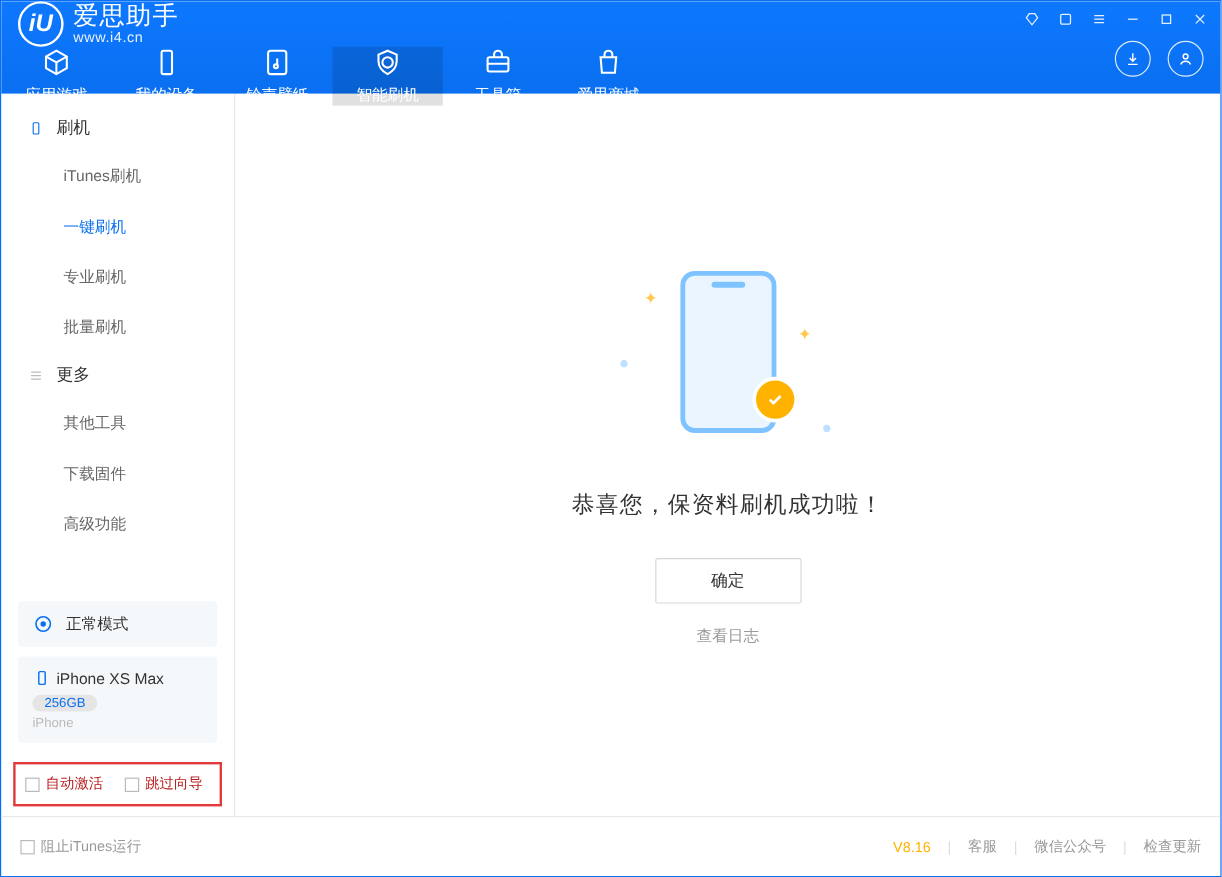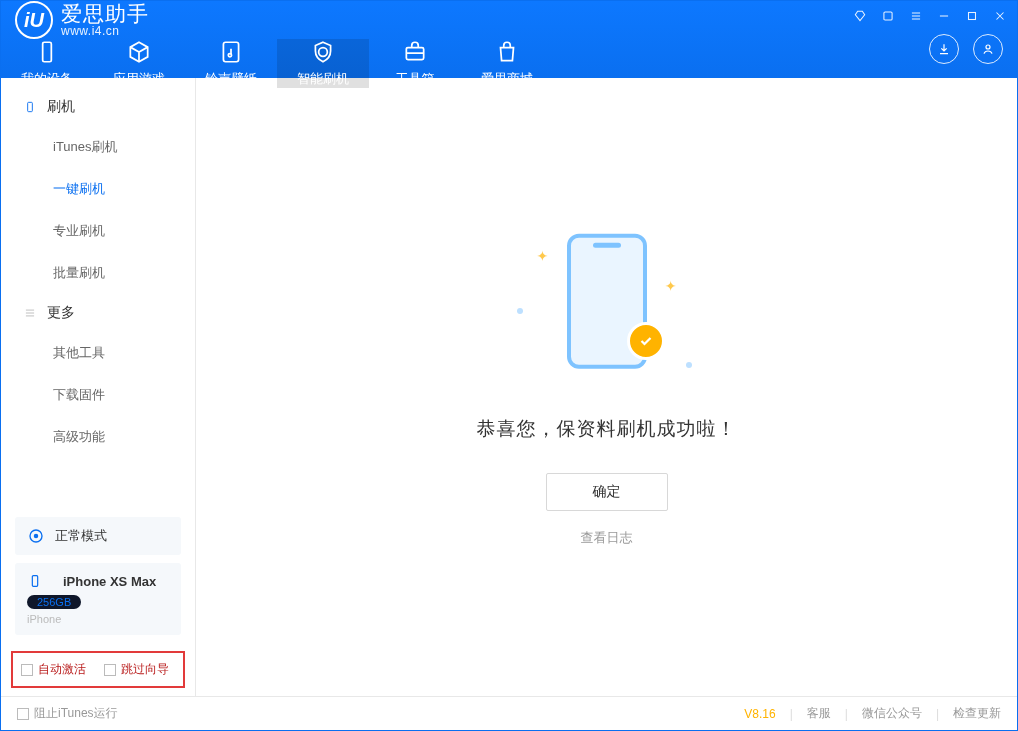--- a/index.html
+++ b/index.html
@@ -29,42 +29,42 @@
 .side-group-title { display: flex; align-items: center; gap: 10px; padding: 10px 18px 10px 22px; color: #333; font-size: 14px; font-weight: 500; }
 .side-group-title .g-icon { width: 14px; height: 14px; display: flex; align-items: center; justify-content: center; }
 .side-group-title .g-icon svg { width: 14px; height: 14px; stroke: #0a6ff0; stroke-width: 1.6; fill: none; }
 .side-item { padding: 12px 18px 12px 52px; font-size: 13px; color: #666; cursor: pointer; }
 .side-item.active { color: #0a6ff0; }
 .side-spacer { flex: 1; }
 .side-panel { margin: 8px 14px; background: #f5f8fb; border-radius: 3px; padding: 10px 12px; display: flex; align-items: center; gap: 10px; font-size: 13px; color: #333; }
 .side-panel .p-icon { width: 18px; height: 18px; }
 .side-panel .p-icon svg { width: 18px; height: 18px; stroke: #0a6ff0; stroke-width: 1.8; fill: none; }
 .device-panel { margin: 0 14px 10px; background: #f5f8fb; border-radius: 3px; padding: 10px 12px; font-size: 13px; }
-.device-panel .dev-row { display: flex; align-items: center; gap: 20px; color: #333; font-weight: 700; }
+.device-panel .dev-row { display: flex; align-items: center; gap: 4px; color: #333; font-weight: 400; }
 .device-panel .dev-row svg { width: 16px; height: 16px; stroke: #0a6ff0; stroke-width: 1.8; fill: none; }
-.device-panel .badge { display: inline-block; margin-top: 6px; background: #0f172a; color: #0a6ff0; border-radius: 10px; padding: 1px 10px; font-size: 11px; }
+.device-panel .badge { display: inline-block; margin-top: 6px; background: #e5e5e5; color: #0a6ff0; border-radius: 10px; padding: 1px 10px; font-size: 11px; }
 .device-panel .subtle { color: #bbb; font-size: 11px; margin-top: 4px; }
 .opt-row-highlight { margin: 6px 10px 8px; border: 2px solid #e23a3a; padding: 8px 8px; display: flex; gap: 18px; font-size: 12px; color: #b91c1c; }
 .opt-item { display: flex; align-items: center; gap: 5px; cursor: pointer; }
 .opt-item .cb { width: 12px; height: 12px; border: 1px solid #bbb; }
 
 .main { flex: 1; display: flex; flex-direction: column; align-items: center; justify-content: center; position: relative; }
 .illustration { position: relative; width: 220px; height: 160px; margin-bottom: 28px; }
 .phone { position: absolute; left: 50%; top: 50%; transform: translate(-50%,-55%); width: 80px; height: 135px; border: 4px solid #7ec3ff; border-radius: 12px; background: #eaf5ff; }
 .phone::before { content: ""; position: absolute; top: 5px; left: 50%; transform: translateX(-50%); width: 28px; height: 5px; background: #7ec3ff; border-radius: 3px; }
 .check-badge { position: absolute; right: 52px; bottom: 28px; width: 38px; height: 38px; background: #ffb300; border-radius: 50%; display: flex; align-items: center; justify-content: center; border: 3px solid #fff; }
 .check-badge svg { width: 18px; height: 18px; stroke: #fff; stroke-width: 3; fill: none; }
 .spark { position: absolute; color: #ffc94d; font-size: 14px; }
 .dot { position: absolute; width: 6px; height: 6px; border-radius: 50%; background: #bde0ff; }
 .success-msg { font-size: 19px; color: #333; margin-bottom: 31px; letter-spacing: 1px; }
 .ok-btn { border: 1px solid #d8d8d8; background: #fff; color: #333; font-size: 14px; padding: 9px 46px; cursor: pointer; border-radius: 2px; }
 .view-log { margin-top: 18px; font-size: 13px; color: #999; cursor: pointer; text-decoration: none; }
 
 
-.footer { height: 34px; border-top: 1px solid #e8e8e8; display: flex; align-items: center; padding: 0 16px; font-size: 12px; color: #999; }
+.footer { height: 50px; border-top: 1px solid #e8e8e8; display: flex; align-items: center; padding: 0 16px; font-size: 12px; color: #999; }
 .footer .f-opt { display: flex; align-items: center; gap: 5px; cursor: pointer; }
 .footer .f-opt .cb { width: 12px; height: 12px; border: 1px solid #bbb; }
 .footer .f-right { margin-left: auto; display: flex; align-items: center; gap: 14px; }
 .footer .version { color: #ffb300; }
 .footer .sep { color: #ddd; }
 .footer .f-link { color: #999; cursor: pointer; }
 </style>
 </head>
 <body>
 
@@ -75,33 +75,33 @@
       </div>
     <div class="brand-text">
       <div class="brand-title">爱思助手</div>
       <div class="brand-sub">www.i4.cn</div>
     </div>
   </div>
   <div class="nav">
     <div class="nav-item">
       <span class="nav-icon">
           <svg viewBox="0 0 24 24">
-            <rect x="8" y="3" width="8" height="18" rx="1.5"></rect>
-          </svg>
-        </span>
-      <span>我的设备</span>
-    </div>
-    <div class="nav-item">
-      <span class="nav-icon">
-          <svg viewBox="0 0 24 24">
             <path d="M12 3l8 4.5v9L12 21l-8-4.5v-9z"></path>
             <path d="M4 7.5L12 12l8-4.5M12 12v9"></path>
           </svg>
         </span>
       <span>应用游戏</span>
+    </div>
+    <div class="nav-item">
+      <span class="nav-icon">
+          <svg viewBox="0 0 24 24">
+            <rect x="8" y="3" width="8" height="18" rx="1.5"></rect>
+          </svg>
+        </span>
+      <span>我的设备</span>
     </div>
     <div class="nav-item">
       <span class="nav-icon">
           <svg viewBox="0 0 24 24">
             <rect x="5" y="3" width="14" height="18" rx="2"></rect>
             <path d="M12 9v5"></path>
             <circle cx="11" cy="15" r="1.5"></circle>
           </svg>
         </span>
       <span>铃声壁纸</span>

